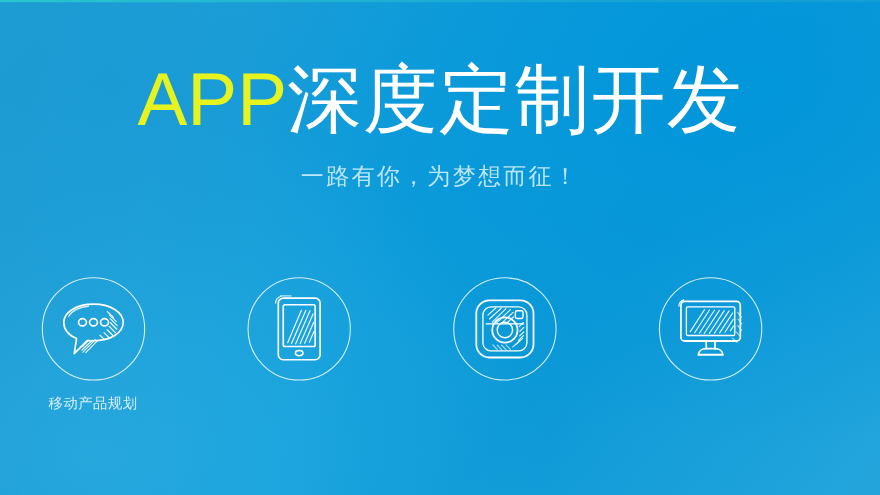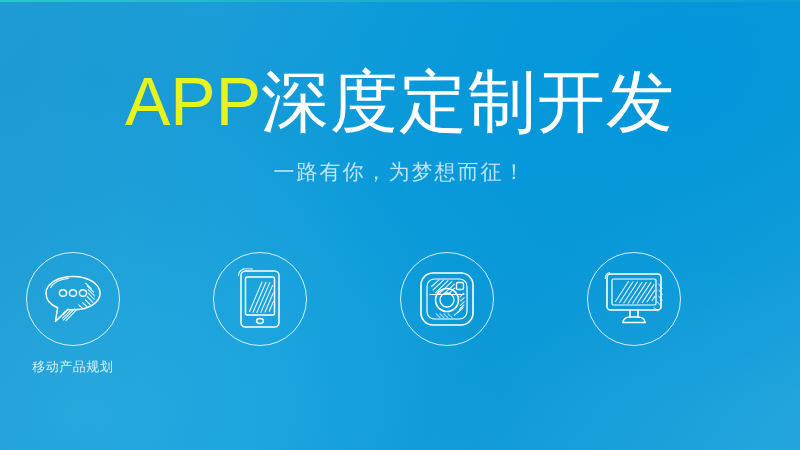--- a/index.html
+++ b/index.html
@@ -31,55 +31,55 @@
   #banner .topline {
     position: absolute;
     top: 0; left: 0; right: 0;
     height: 2px;
     background: linear-gradient(90deg, #27c6cd 0%, #22b6cf 30%, #18a6d2 62%, #129ed6 100%);
   }
 
   
   .headline {
     position: absolute;
-    top: 62px;
+    top: 52px;
     left: 0;
     width: 800px;
     text-align: center;
     font-size: 68px;
     line-height: 78px;
     font-weight: 300;
     letter-spacing: 1px;
     white-space: nowrap;
   }
   .headline .app {
     color: #e6f31e;
     letter-spacing: 0px;
   }
   .headline .rest {
     color: #ffffff;
   }
   .subtitle {
     position: absolute;
-    top: 157px;
+    top: 146px;
     left: 0;
     width: 800px;
     text-align: center;
     font-size: 21px;
     line-height: 30px;
     font-weight: 300;
     letter-spacing: 2px;
     color: rgba(233,248,255,0.80);
   }
 
   
   .items {
     position: absolute;
     top: 252px;
-    left: 0;
+    left: 12px;
     width: 707px;
     display: flex;
     flex-direction: row;
     gap: 42px;
   }
   .item {
     flex: 1 1 0;
     display: flex;
     flex-direction: column;
     align-items: center;

